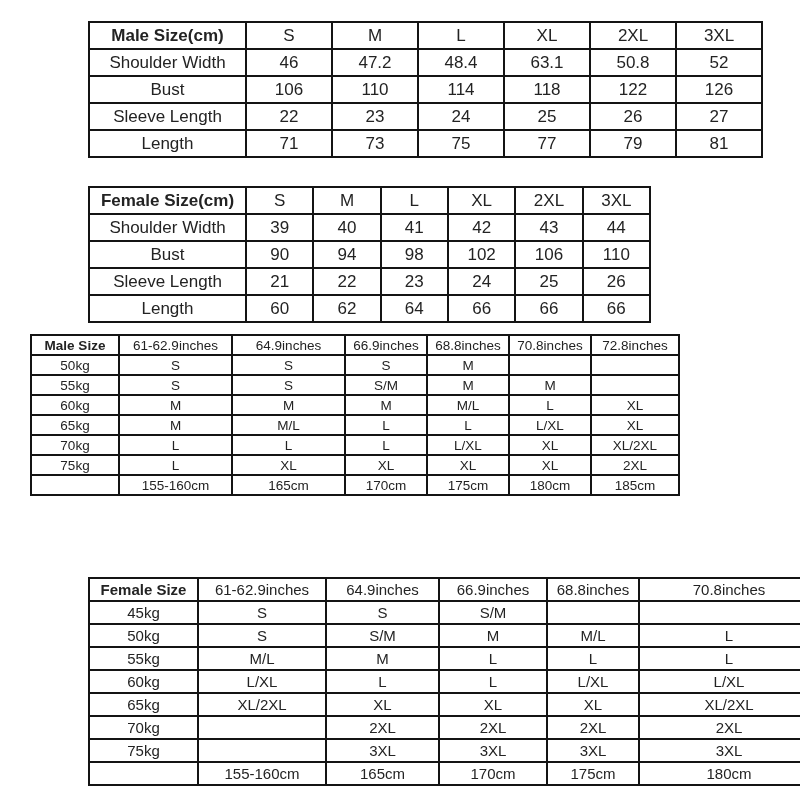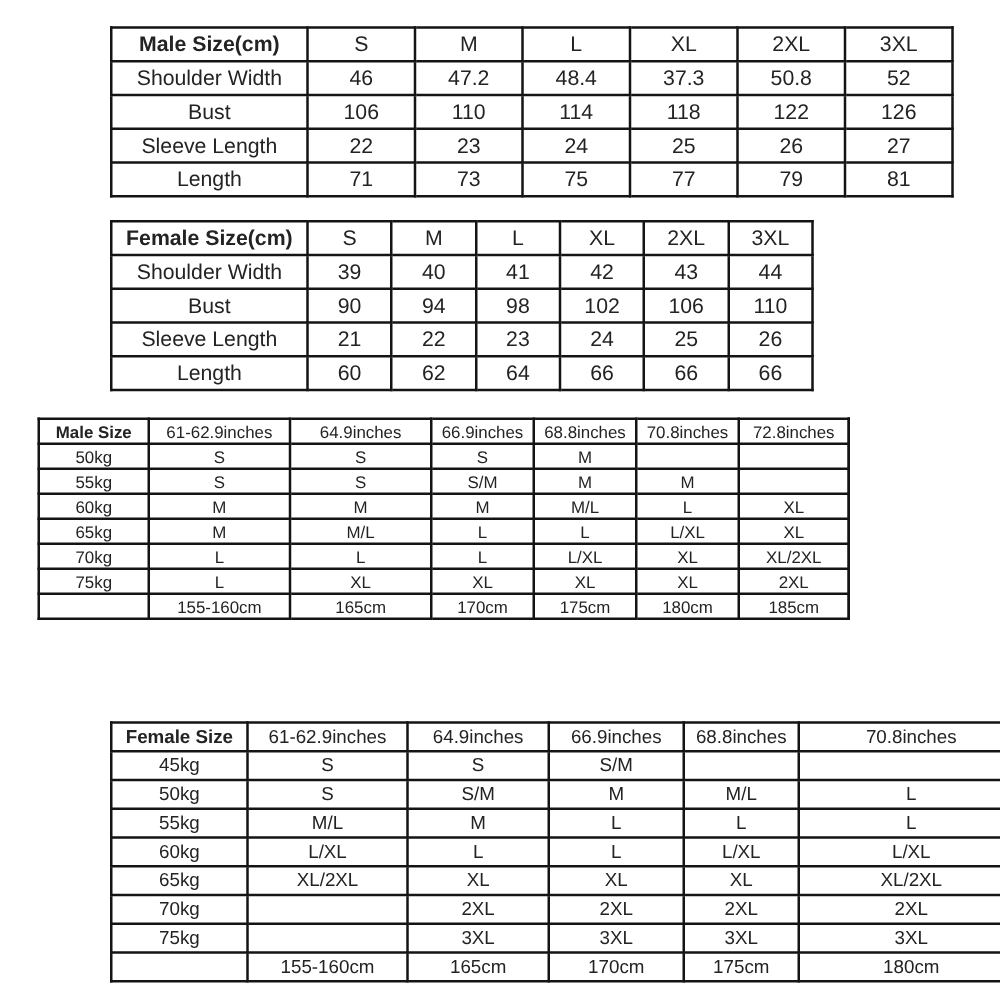--- a/index.html
+++ b/index.html
@@ -29,21 +29,21 @@
     vertical-align:middle;
     padding:0;
     overflow:hidden;
     white-space:nowrap;
   }
   th{font-weight:400;}
   th:first-child{font-weight:700;}
 
   
   #t0{left:88px;top:21px;width:675px;}
-  #t1{left:88px;top:176px;width:563px;}
+  #t1{left:88px;top:186px;width:563px;}
   #t0 th,#t0 td,#t1 th,#t1 td{height:25px;font-size:17px;}
   #t0 th:first-child,#t1 th:first-child{width:155px;font-size:17px;}
 
   
   #t2{left:30px;top:334px;width:584px;}
   #t2 th,#t2 td{height:18px;font-size:13.5px;}
   #t2 th:nth-child(1){width:86px;}
   #t2 th:nth-child(2){width:111px;}
   #t2 th:nth-child(3){width:111px;}
   #t2 th:nth-child(4){width:80px;}
@@ -75,21 +75,21 @@
           <th>2XL</th>
           <th>3XL</th>
         </tr>
       </thead>
       <tbody>
         <tr>
           <td>Shoulder Width</td>
           <td>46</td>
           <td>47.2</td>
           <td>48.4</td>
-          <td>37.3</td>
+          <td>63.1</td>
           <td>50.8</td>
           <td>52</td>
         </tr>
         <tr>
           <td>Bust</td>
           <td>106</td>
           <td>110</td>
           <td>114</td>
           <td>118</td>
           <td>122</td>

